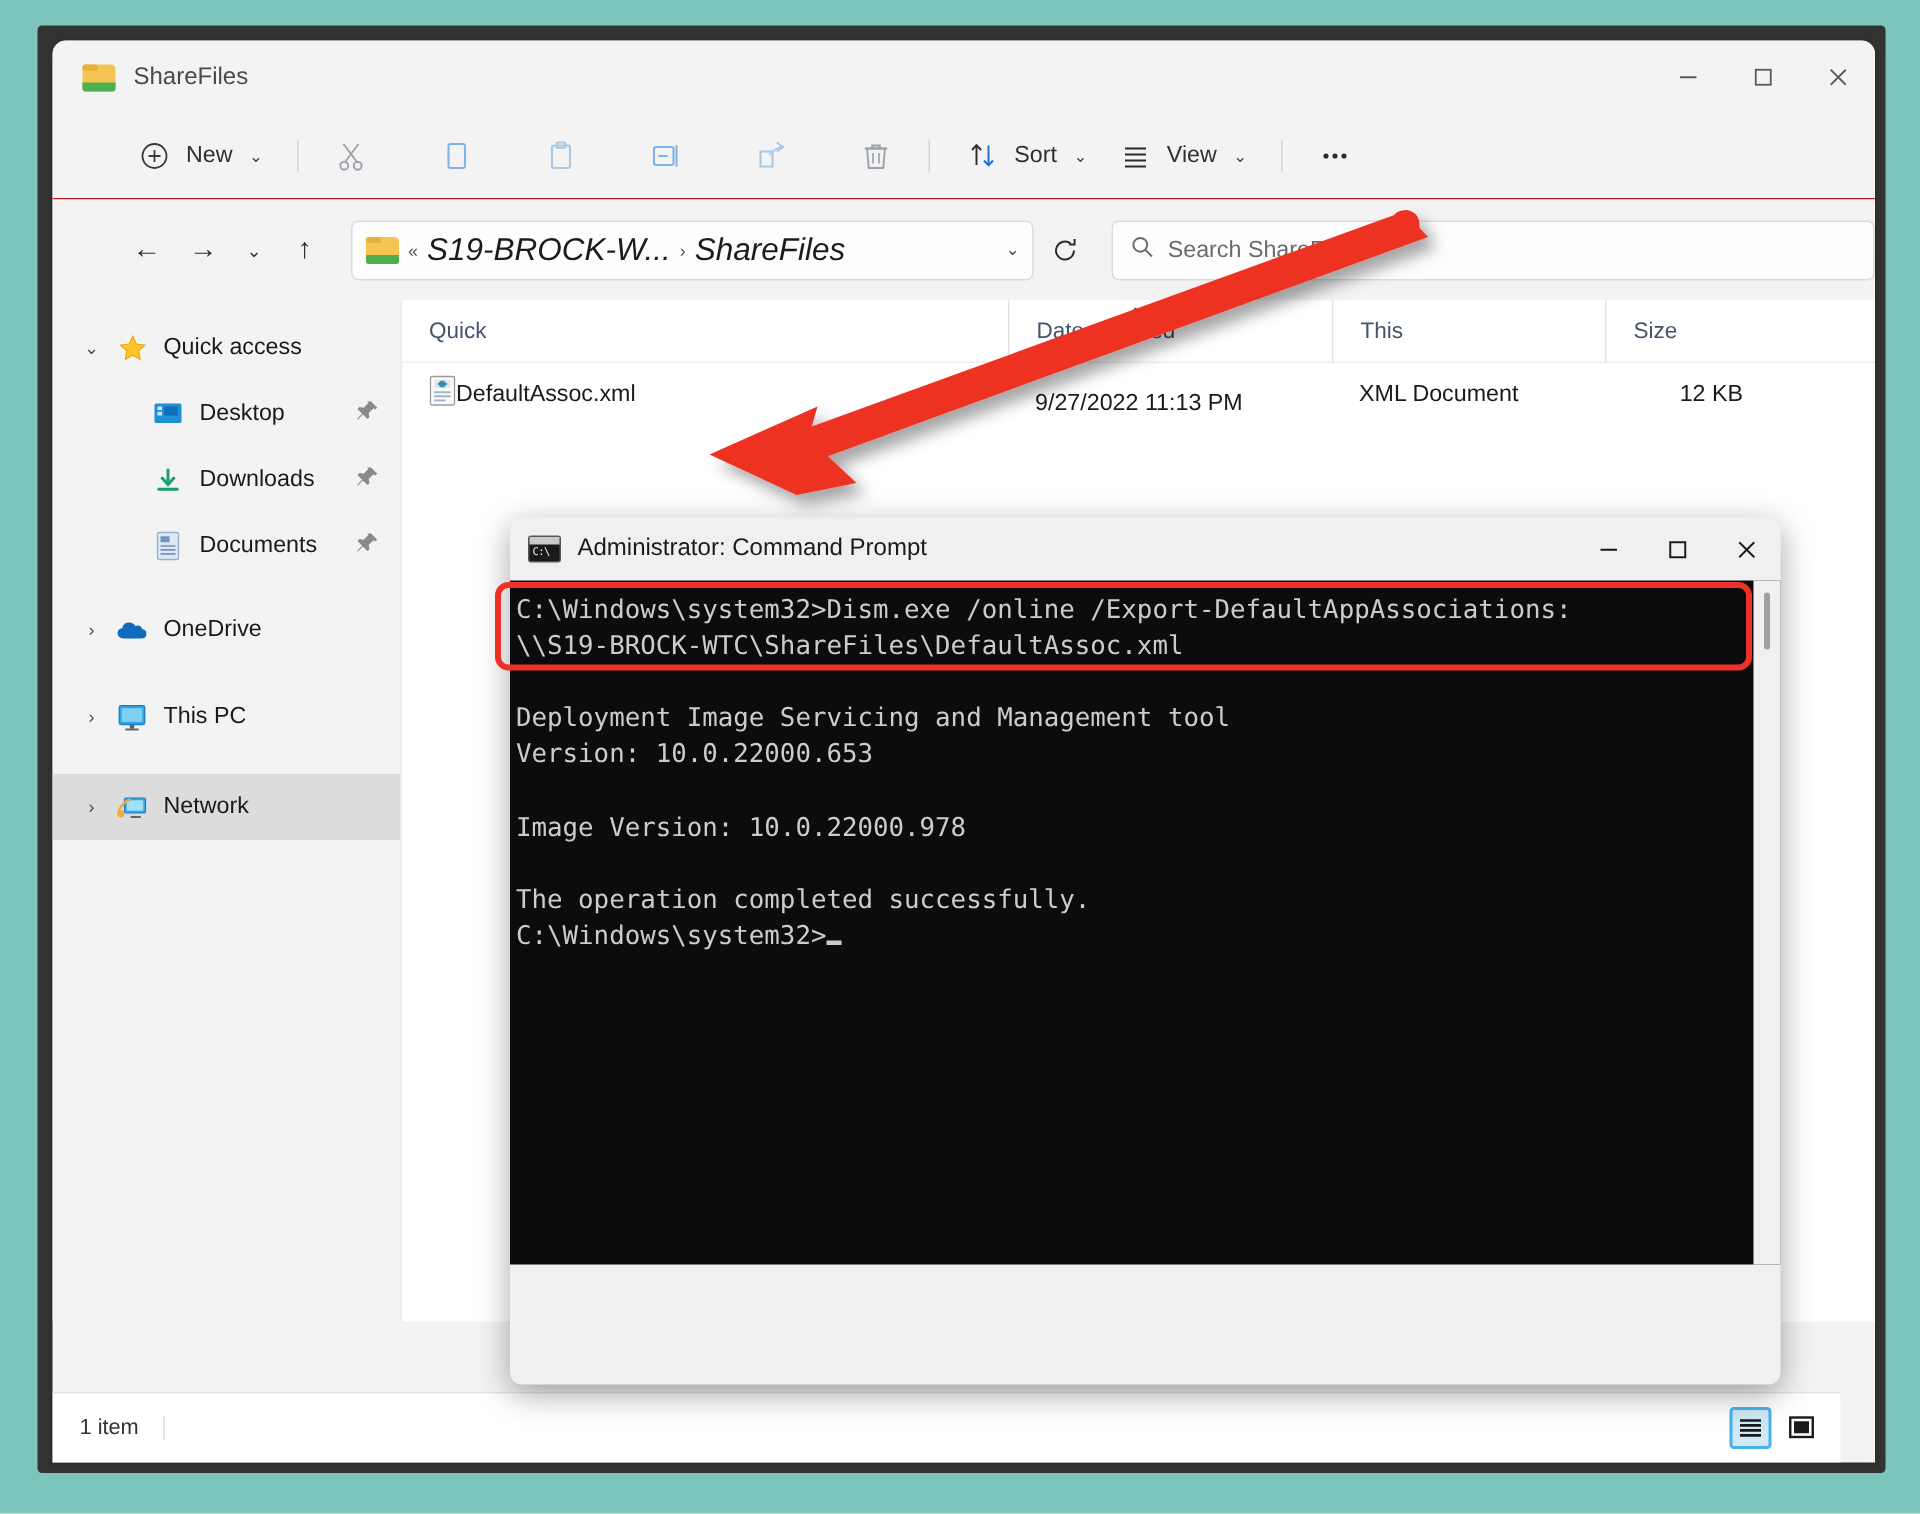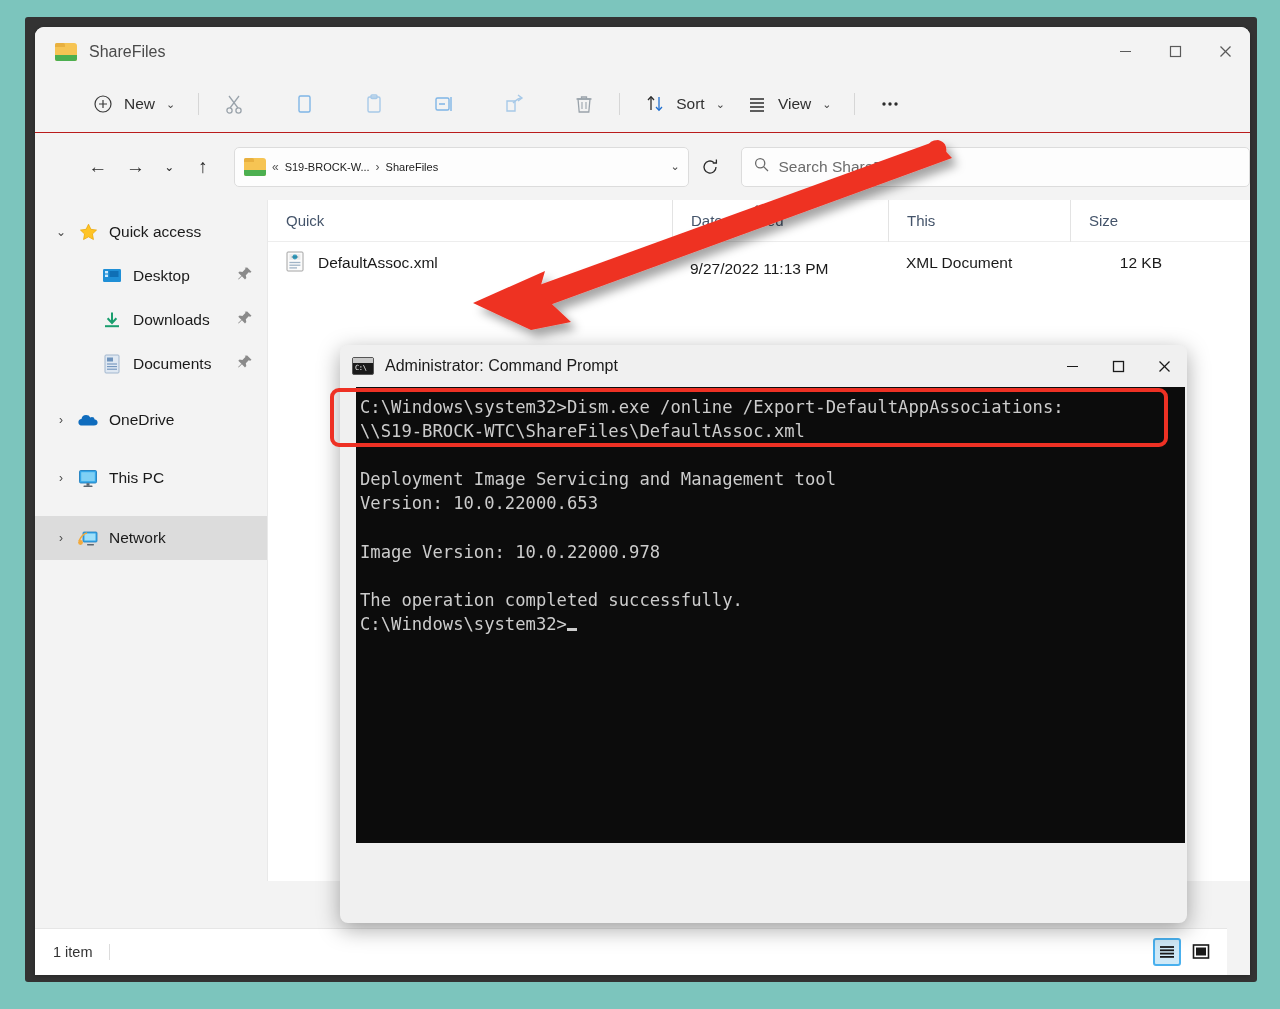--- a/index.html
+++ b/index.html
@@ -90,21 +90,21 @@
     color:#2b2b2b; font-size: 19px; border-radius: 4px;
   }
   .nav-btn.small { font-size: 12px; width: 30px; }
   #addressbar {
     margin-left: 12px;
     width: 458px; height: 40px;
     background: #fdfdfd; border: 1px solid #dcdcdc; border-radius: 5px;
     display: flex; align-items: center; padding: 0 8px 0 9px; gap: 6px;
   }
   #addressbar .folder-ico { margin-left: 0; }
-  .crumb { font-size: 11px; color: #1b1b1b; }
+  .crumb { font-size: 21px; color: #1b1b1b; font-style: italic; }
   .crumb-sep { font-size: 12px; color: #555; }
   .addr-spacer { flex: 1; }
   #refresh-btn {
     width: 34px; height: 34px; display:flex; align-items:center; justify-content:center;
     border-radius: 4px; margin-left: 4px;
   }
   #searchbox {
     margin-left: 14px; width: 513px; height: 40px;
     background: #fdfdfd; border: 1px solid #dcdcdc; border-radius: 5px;
     display: flex; align-items: center; padding: 0 12px; gap: 10px;
@@ -143,21 +143,21 @@
   .col { position: relative; height: 42px; display:flex; align-items:center; padding-left: 18px;
          color: #44546a; font-size: 15px; }
   .col + .col { border-left: 1px solid #e3e3e3; }
   .col-name { width: 404px; }
   .col-date { width: 216px; }
   .col-type { width: 182px; }
   .col-size { width: 118px; }
   #sortmark { position: absolute; left: 484px; top: 3px; font-size: 12px; color: #555; }
   .frow { height: 42px; display: flex; align-items: center; font-size: 15.5px; color: #1a1a1a; }
   .fcell { padding-left: 18px; display: flex; align-items: center; }
-  .fcell.name { width: 404px; gap: 14px; }
+  .fcell.name { width: 404px; gap: 0; }
   .fcell.date { width: 216px; margin-top: 11px; }
   .fcell.type { width: 182px; }
   .fcell.size { width: 118px; justify-content: flex-end; padding-right: 26px; padding-left: 0; }
 
   
   #statusbar {
     position: absolute; left:0; bottom: 0; width: 1192px; height: 47px;
     background: #ffffff; border-top: 1px solid #e6e6e6;
     display: flex; align-items: center; padding: 0 12px 0 18px;
   }
@@ -182,21 +182,21 @@
     width: 22px; height: 18px; margin-left: 12px; background: #1a1a1a;
     border: 1px solid #555; border-radius: 2px; position: relative; flex: none;
   }
   #cmdicon .bar { position:absolute; left:0; top:0; right:0; height:5px; background:#c9c9c9;}
   #cmdicon .txt { position:absolute; left:2px; top:6px; font-family:"DejaVu Sans Mono", monospace;
                   font-size:7px; color:#f0f0f0; letter-spacing:-0.4px;}
   #cmdtitle .t { margin-left: 11px; font-size: 16px; color: #1a1a1a; }
   #cmdcontrols { position: absolute; right: 0; top: 0; height: 42px; display: flex; }
   #cmdcontrols .wc { height: 42px; width: 46px; color: #1a1a1a; }
   #cmdbody {
-    position: absolute; left: 16px; top: 42px; width: 847px; height: 456px;
+    position: absolute; left: 0; top: 42px; width: 847px; height: 456px;
     background: #0c0c0c; display: flex;
   }
   #cmdtext {
     flex: 1;
     font-family: "DejaVu Sans Mono", monospace;
     font-size: 17.2px; line-height: 24.1px;
     color: #cccccc;
     padding: 8px 0 0 4px;
     white-space: pre;
     letter-spacing: 0px;

